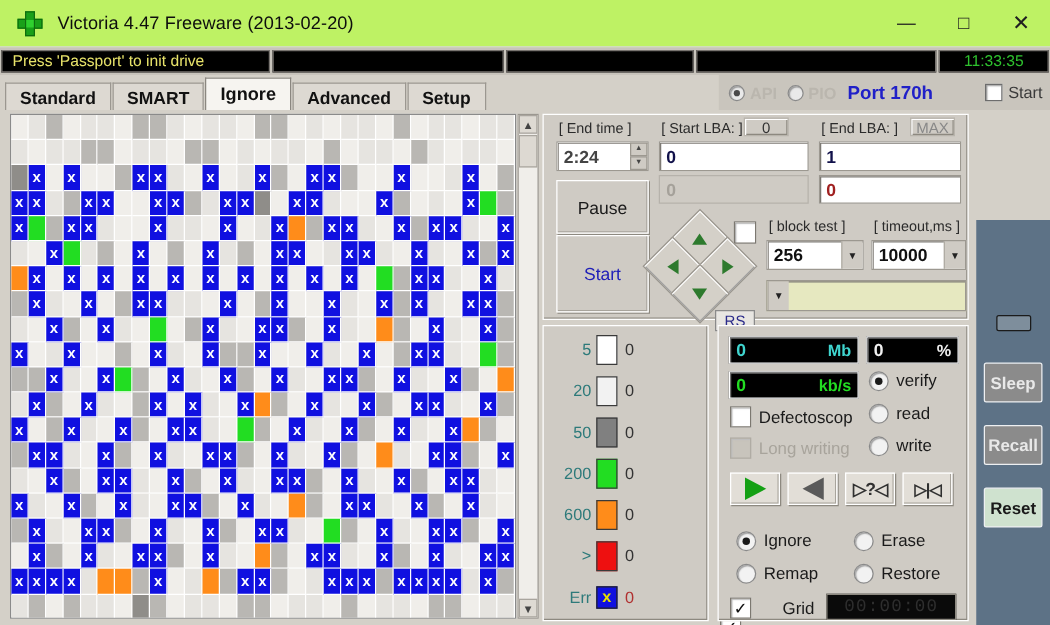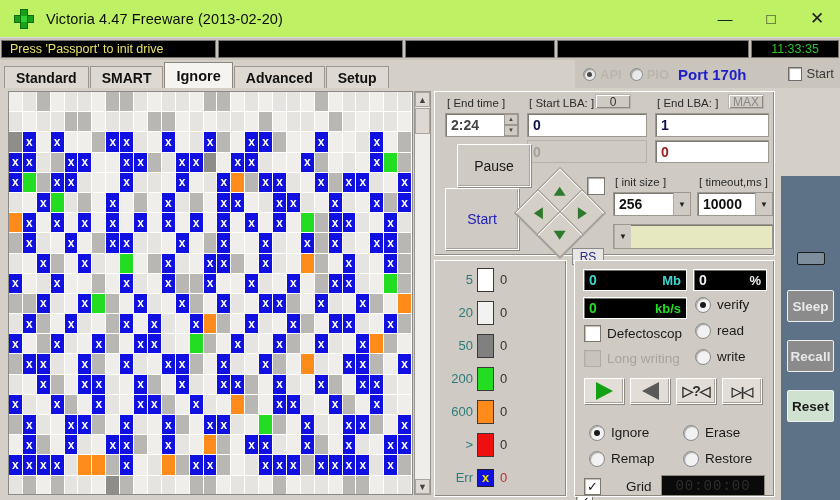--- a/index.html
+++ b/index.html
@@ -888,40 +888,40 @@
       <div class="fieldlabel" style="left:94px; top:5px;">[ Start LBA: ]</div>
       <div class="smallbtn" style="left:160px; top:2px; width:36px; height:15px; color:#333;">0</div>
       <div class="txtfield" style="left:92px; top:21px; width:120px; height:24px;">0</div>
       <div class="txtfield dim" style="left:92px; top:48px; width:120px; height:23px;">0</div>
 
       <div class="fieldlabel" style="left:222px; top:5px;">[ End LBA: ]</div>
       <div class="smallbtn" style="left:293px; top:2px; width:36px; height:15px;">MAX</div>
       <div class="txtfield" style="left:220px; top:21px; width:114px; height:24px;">1</div>
       <div class="txtfield red" style="left:220px; top:48px; width:114px; height:23px;">0</div>
 
-      <div class="btnflat" style="left:22px; top:52px; width:74px; height:43px;">Pause</div>
+      <div class="btnflat" style="left:10px; top:52px; width:74px; height:43px;">Pause</div>
       <div class="btnflat" style="left:10px; top:96px; width:74px; height:62px; color:#2020b8;">Start</div>
 
       <div id="navpad">
         <div class="navdiamond" id="nd-up">
             <span class="navtri tri-up"></span>
           </div>
         <div class="navdiamond" id="nd-left">
             <span class="navtri tri-left"></span>
           </div>
         <div class="navdiamond" id="nd-right">
             <span class="navtri tri-right"></span>
           </div>
         <div class="navdiamond" id="nd-down">
             <span class="navtri tri-down"></span>
           </div>
       </div>
       <div id="navcheck"></div>
 
-      <div class="fieldlabel" style="left:180px; top:84px;">[ init size ]</div>
+      <div class="fieldlabel" style="left:180px; top:84px;">[ block test ]</div>
       <div class="combo" style="left:178px; top:100px; width:78px; height:24px;">
         <span class="cval">256</span>
         <span class="carrow">▼</span>
       </div>
 
       <div class="fieldlabel" style="left:264px; top:84px;">[ timeout,ms ]</div>
       <div class="combo" style="left:262px; top:100px; width:76px; height:24px;">
         <span class="cval">10000</span>
         <span class="carrow">▼</span>
       </div>

